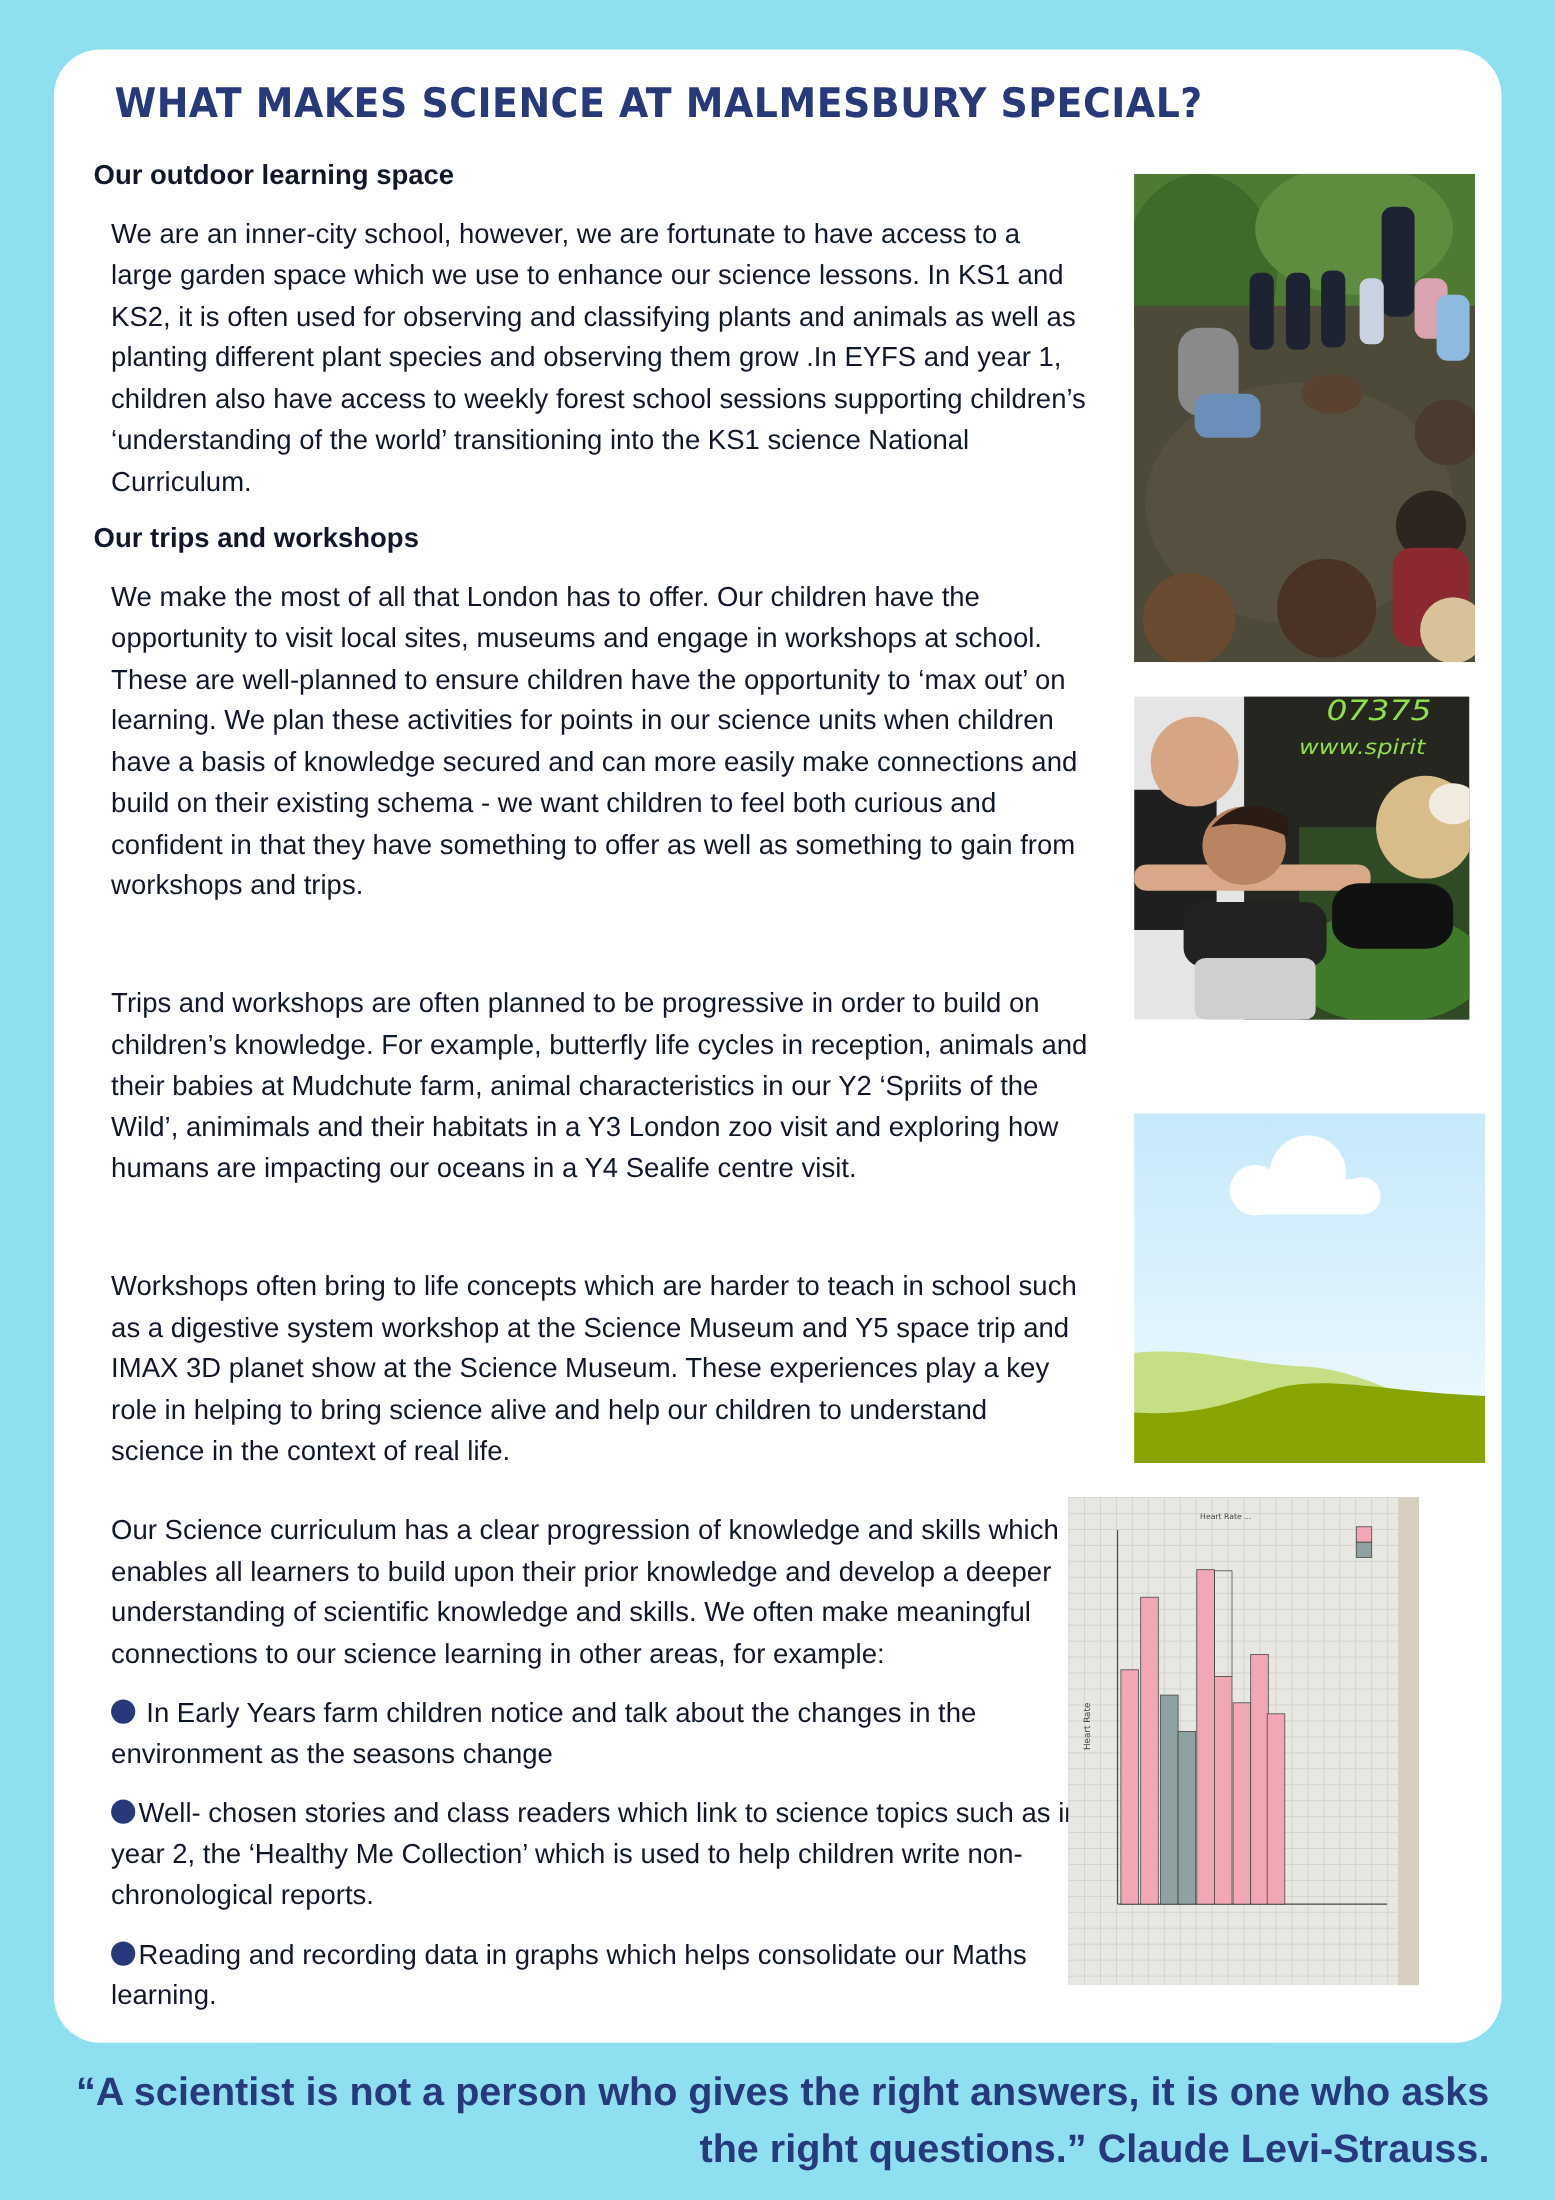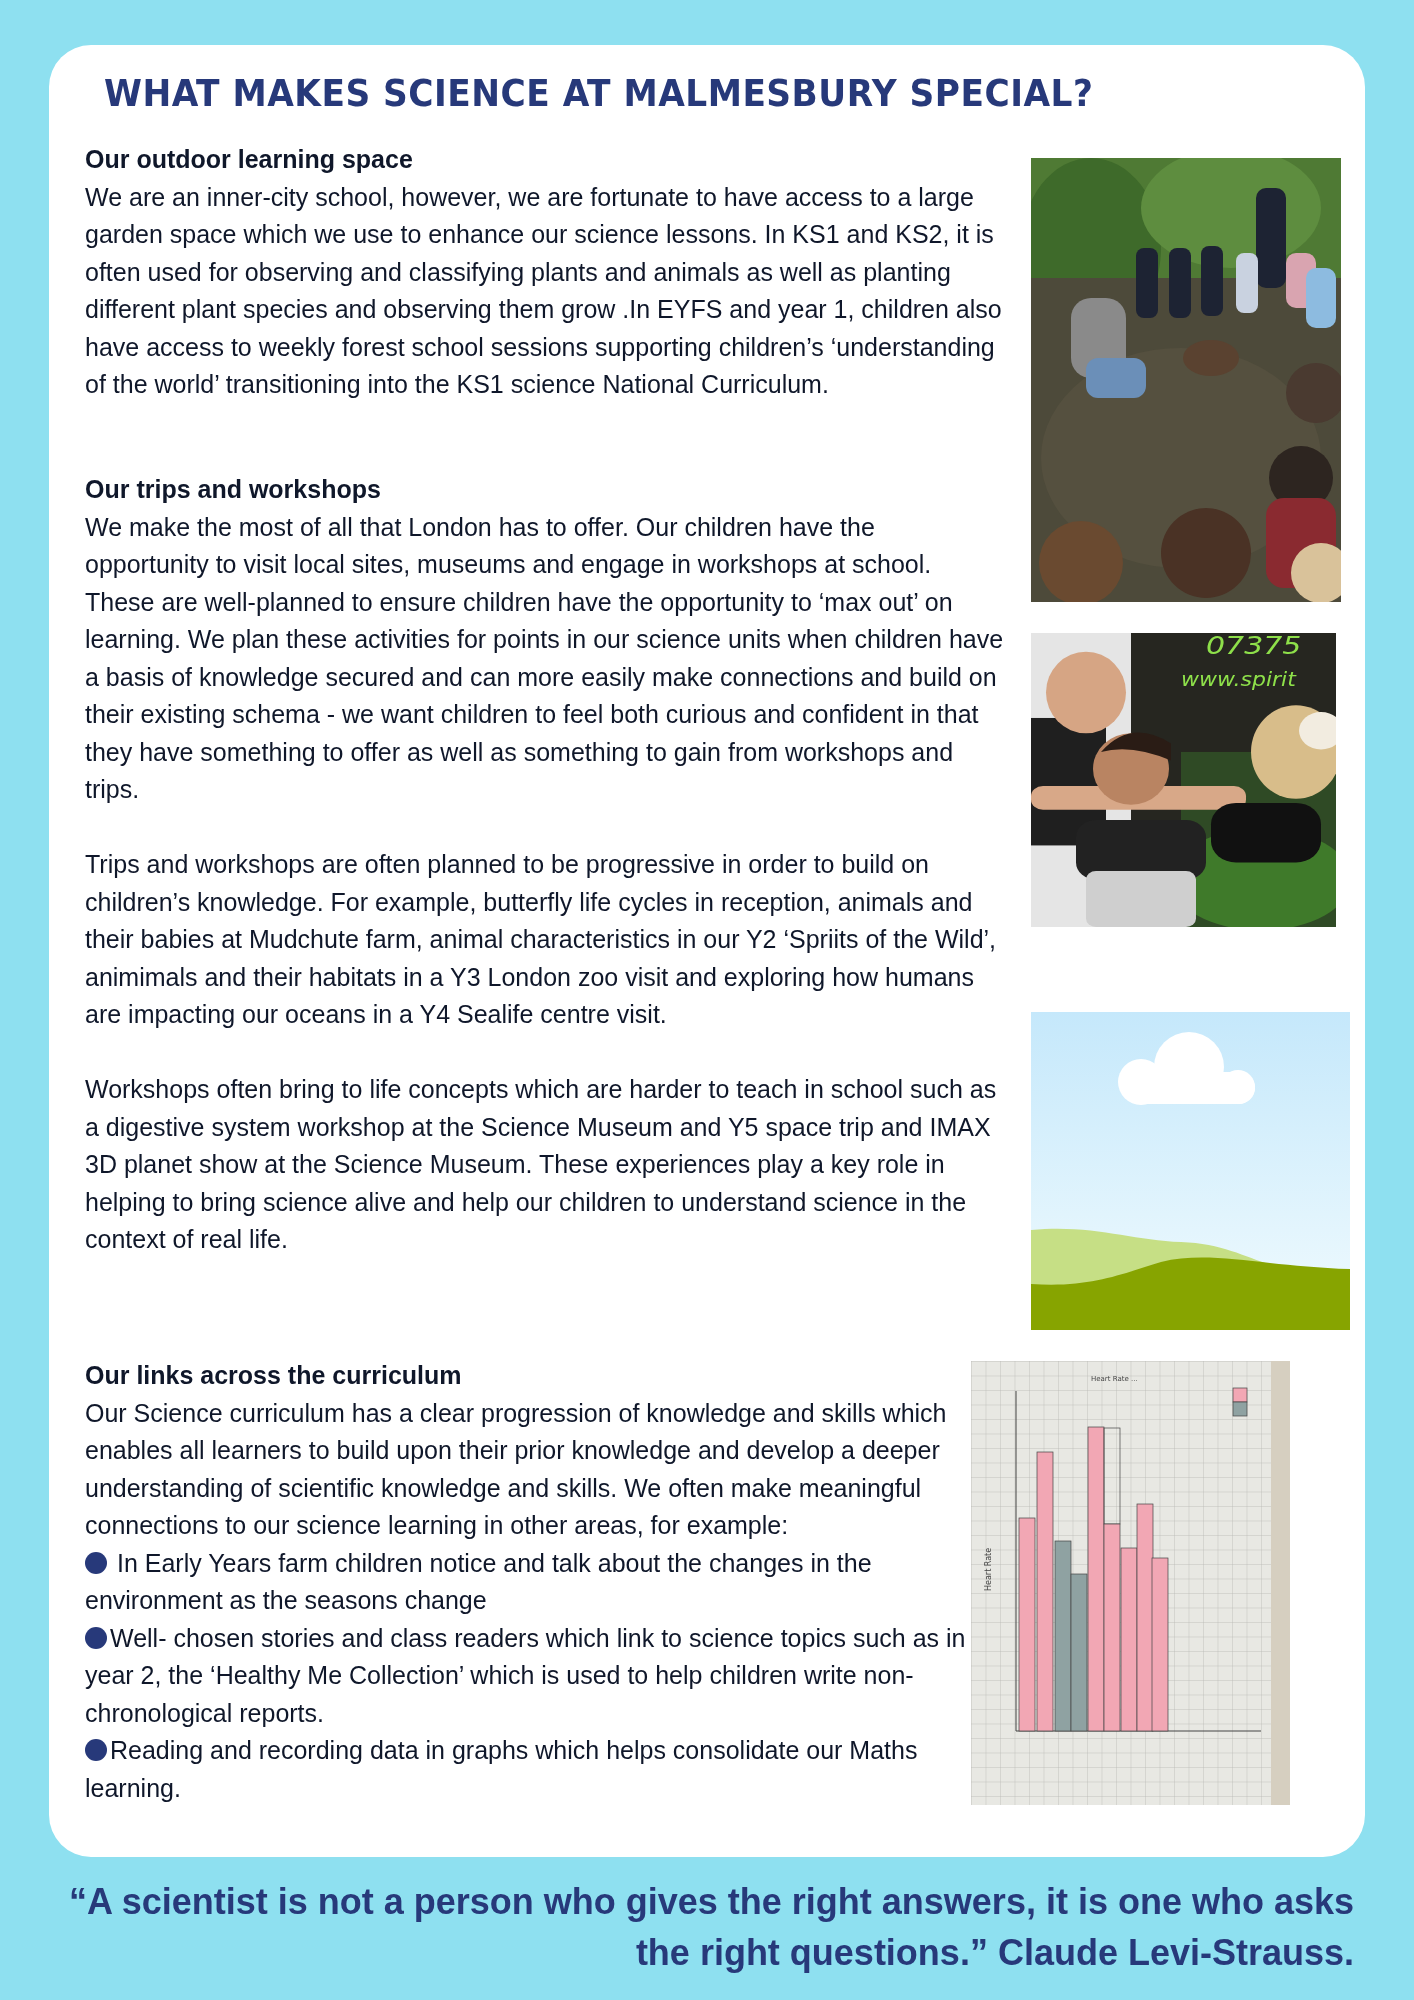--- a/index.html
+++ b/index.html
@@ -36,21 +36,21 @@
       width: 920px;
       font-size: 25px;
       line-height: 37.5px;
       color: #0f172a;
     }
     .text-col h2 {
       font-size: 25px;
       font-weight: bold;
       line-height: 37.5px;
     }
-    .text-col p { margin: 0; }
+    .text-col p { margin: 16px; }
     .gap { height: 37.5px; }
     .bullet-row { display: block; }
     .bullet {
       display: inline-block;
       width: 22px; height: 22px;
       border-radius: 50%;
       background: #27397a;
       vertical-align: -2px;
       margin-right: 3px;
     }
@@ -88,21 +88,20 @@
 <section class="text-col" style="top:471px;">
   <h2>Our trips and workshops</h2>
   <p>We make the most of all that London has to offer. Our children have the opportunity to visit local sites, museums and engage in workshops at school.  These are well-planned to ensure children have the opportunity to ‘max out’ on learning.  We plan these activities for points in our science units when children have a basis of knowledge secured and can more easily make connections and build on their existing schema - we want children to feel both curious and confident in that they have something to offer as well as something to gain from workshops and trips.</p>
   <div class="gap"></div>
   <p>Trips and workshops are often planned to be progressive in order to build on children’s knowledge.  For example, butterfly life cycles in reception, animals and their babies at Mudchute farm, animal characteristics in our Y2 ‘Spriits of the Wild’, animimals and their habitats in a Y3 London zoo visit and exploring how humans are impacting our oceans in a Y4 Sealife centre visit.</p>
   <div class="gap"></div>
   <p>Workshops often bring to life concepts which are harder to teach in school such as a digestive system workshop at the Science Museum and Y5 space trip and IMAX 3D planet show at the Science Museum.  These experiences play a key role in helping to bring science alive and help our children to understand science in the context of real life.</p>
 </section>
 
 <section class="text-col" style="top:1357px;">
-  <h2>Our links across the curriculum</h2>
   <p>Our Science curriculum has a clear progression of knowledge and skills which enables all learners to build upon their prior knowledge and develop a deeper understanding of scientific knowledge and skills. We often make meaningful connections to our science learning in other areas, for example:</p>
   <p class="bullet-row">
     <span class="bullet"></span><span> In Early Years farm children notice and talk about the changes in the environment as the seasons change</span>
   </p>
   <p class="bullet-row">
     <span class="bullet"></span><span>Well- chosen stories and class readers which link to science topics such as in year 2, the ‘Healthy Me Collection’ which is used to help children write non-chronological reports.</span>
   </p>
   <p class="bullet-row">
     <span class="bullet"></span><span>Reading and recording data in graphs which helps consolidate our Maths learning.</span>
   </p>

